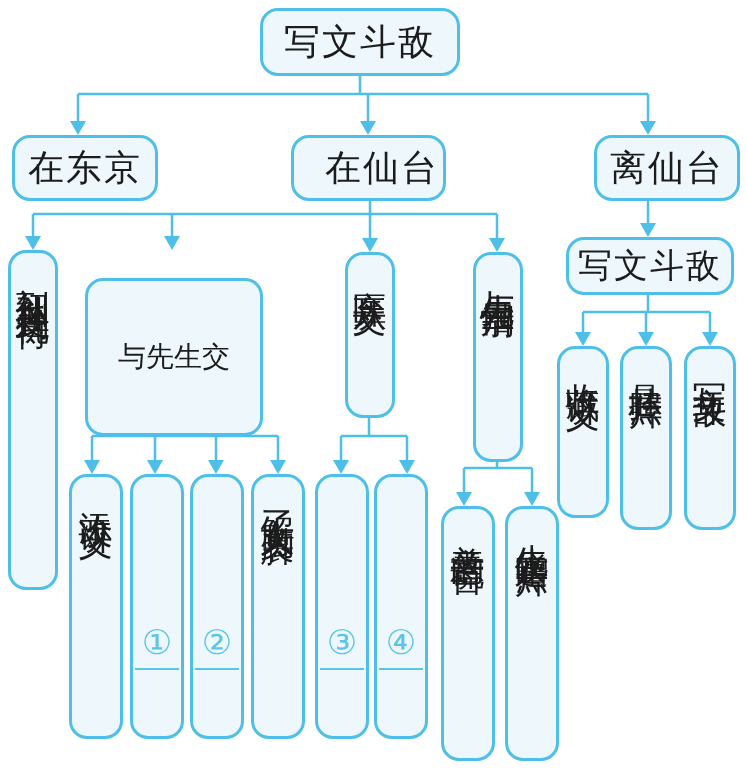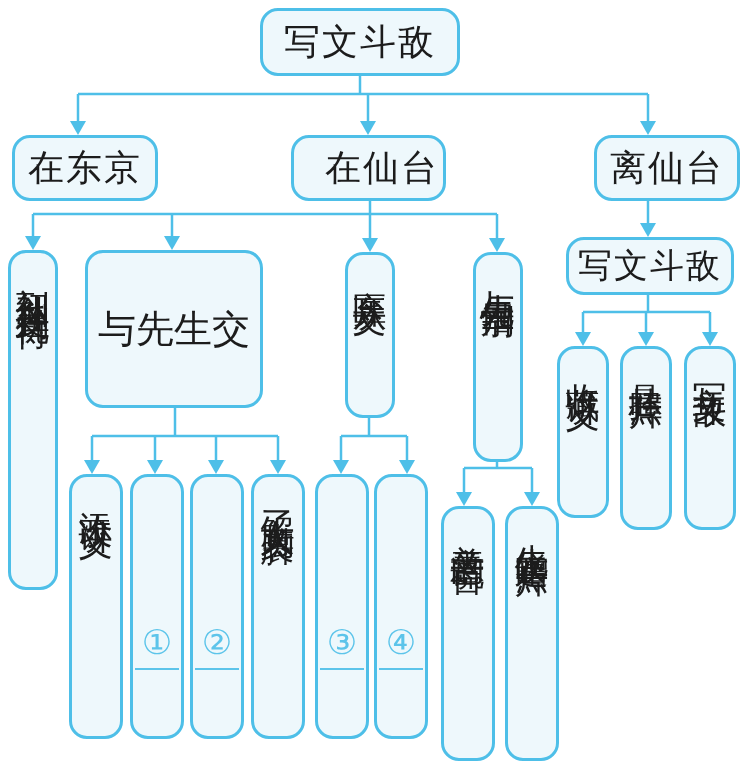--- a/index.html
+++ b/index.html
@@ -12,21 +12,21 @@
     position: absolute; box-sizing: border-box;
     border: 3px solid #4ebfe8; border-radius: 18px;
     background: #eef8fc; color: #1c1c1c;
     display: flex; align-items: center; justify-content: center;
     font-family: "DejaVu Serif", "Liberation Serif", serif;
     text-align: center;
   }
   .h { font-size: 36px; letter-spacing: 2px; white-space: nowrap; }
   .v { font-size: 34px; line-height: 44px; flex-direction: column; justify-content: flex-start; padding-top: 8px; }
   .v .t { writing-mode: vertical-rl; text-orientation: upright; letter-spacing: 4px; }
-  .big { font-size: 38px; line-height: 60px; padding: 0 8px; }
+  .big { font-size: 28px; line-height: 60px; padding: 0 8px; margin-top: 28px; }
   .blank { justify-content: flex-start; flex-direction: column; }
   .blank .num {
     margin-top: 145px; color: #5cc4ea; font-size: 34px; line-height: 40px;
   }
   .blank .line { width: 44px; height: 2px; background: #5cc4ea; margin-top: 6px; }
 </style>
 </head>
 <body>
 
 <svg id="wires" xmlns="http://www.w3.org/2000/svg">

